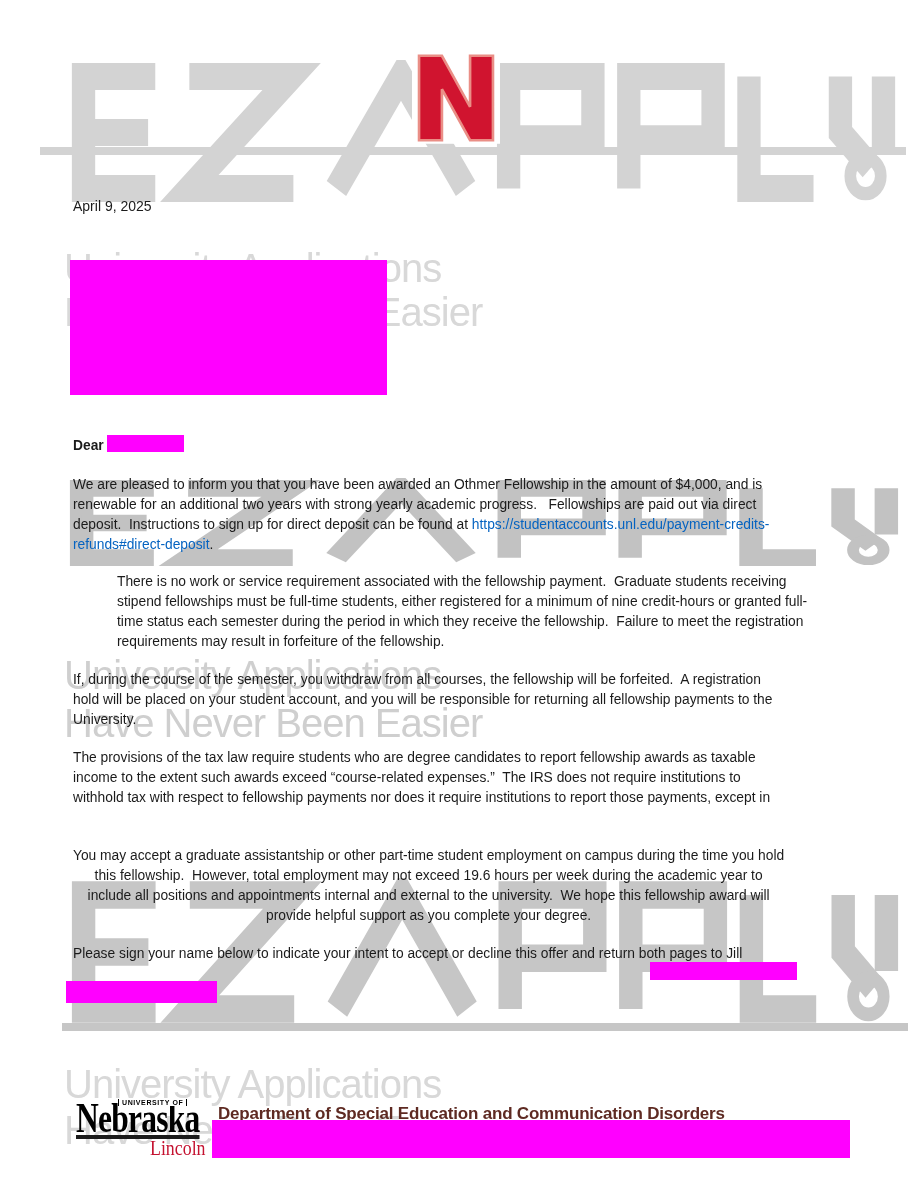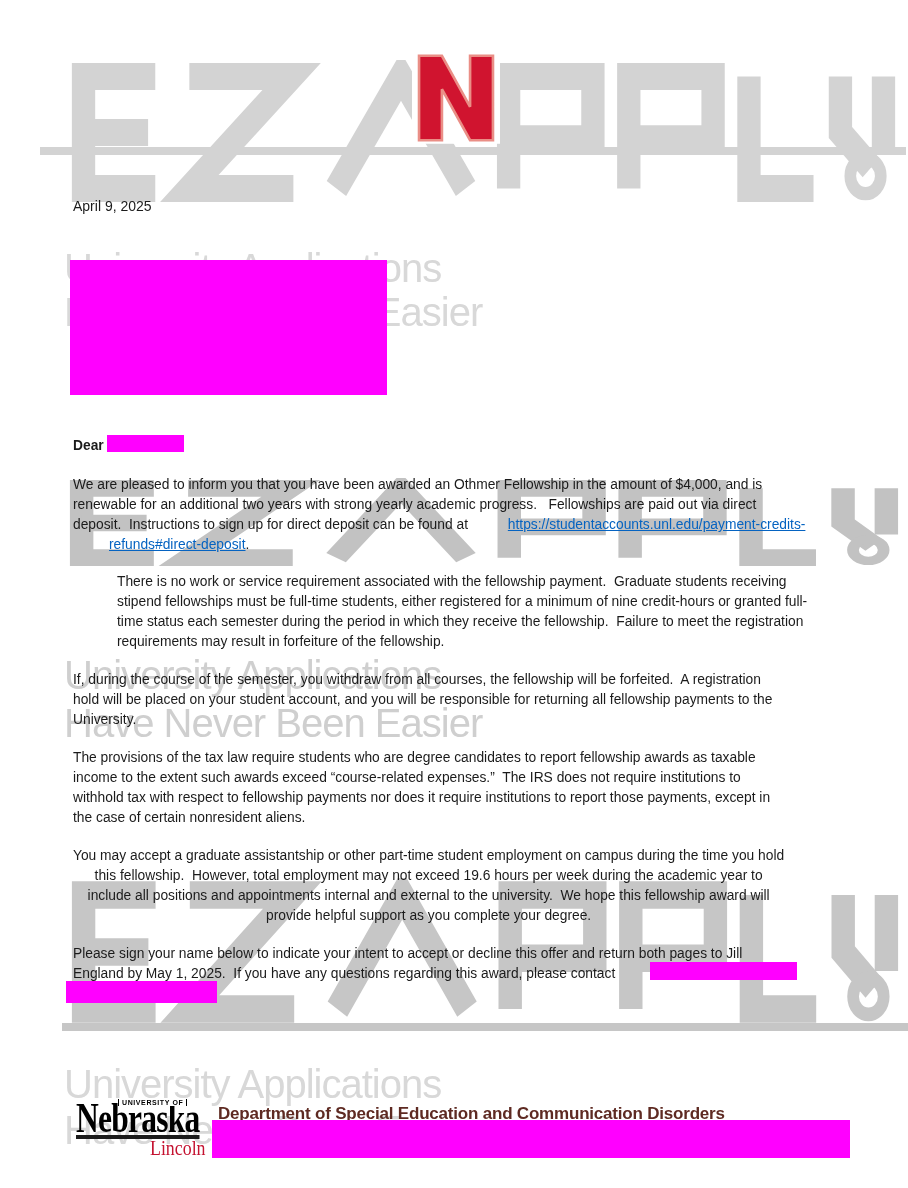--- a/index.html
+++ b/index.html
@@ -14,21 +14,21 @@
   .wm-tagline{position:absolute;z-index:1;font-size:40px;letter-spacing:-1px;
               color:#d8d8d8;font-weight:400;white-space:nowrap;}
 
   
   .n-logo{position:absolute;left:412px;top:52px;width:88px;height:92px;z-index:10;}
   .date{position:absolute;left:73px;top:198px;font-size:14px;z-index:10;white-space:pre;}
 
   
   .para{position:absolute;left:73px;z-index:10;}
   .tline{height:20px;line-height:20px;font-size:13.8px;white-space:pre;}
-  .lnk{color:#0563c1;text-decoration:underline;cursor:pointer;margin-left:36px;}
+  .lnk{color:#0563c1;cursor:pointer;}
 
   
   .redact{position:absolute;background:#ff00ff;z-index:30;}
 
   
   .footer-wordmark{position:absolute;left:76px;top:1098px;z-index:10;text-decoration:underline;}
   .nebraska{font-family:"Liberation Serif",serif;font-weight:700;font-size:42px;
             line-height:40px;color:#000;transform:scaleX(0.75);transform-origin:left top;
             white-space:nowrap;letter-spacing:-1px;}
   .university-of{position:absolute;left:42px;top:1px;font-size:7px;font-weight:700;
@@ -123,33 +123,31 @@
   <div class="para" style="top:670px;">
     <div class="tline">If, during the course of the semester, you withdraw from all courses, the fellowship will be forfeited.  A registration</div>
     <div class="tline">hold will be placed on your student account, and you will be responsible for returning all fellowship payments to the</div>
     <div class="tline">University.</div>
   </div>
 
   <div class="para" style="top:748px;">
     <div class="tline">The provisions of the tax law require students who are degree candidates to report fellowship awards as taxable</div>
     <div class="tline">income to the extent such awards exceed “course-related expenses.”  The IRS does not require institutions to</div>
     <div class="tline">withhold tax with respect to fellowship payments nor does it require institutions to report those payments, except in</div>
-    <div class="tline">the case of certain nonresident aliens.</div>
   </div>
 
   <div class="para" style="top:846px;text-align:center;">
     <div class="tline">You may accept a graduate assistantship or other part-time student employment on campus during the time you hold</div>
     <div class="tline">this fellowship.  However, total employment may not exceed 19.6 hours per week during the academic year to</div>
     <div class="tline">include all positions and appointments internal and external to the university.  We hope this fellowship award will</div>
     <div class="tline">provide helpful support as you complete your degree.</div>
   </div>
 
   <div class="para" style="top:944px;">
     <div class="tline">Please sign your name below to indicate your intent to accept or decline this offer and return both pages to Jill</div>
-    <div class="tline">England by May 1, 2025.  If you have any questions regarding this award, please contact </div>
   </div>
 
   <div class="redact" style="left: 70px; top: 260px; width: 317px; height: 135px; background: rgb(255, 0, 255);"></div>
   <div class="redact" style="left: 107px; top: 435px; width: 77px; height: 17px; background: rgb(255, 0, 255);"></div>
   <div class="redact" style="left: 650px; top: 962px; width: 147px; height: 18px; background: rgb(255, 0, 255);"></div>
   <div class="redact" style="left: 66px; top: 981px; width: 151px; height: 22px; background: rgb(255, 0, 255);"></div>
   <div class="redact" style="left: 212px; top: 1120px; width: 638px; height: 38px; background: rgb(255, 0, 255);"></div>
 
   <div class="footer-wordmark">
     <div class="nebraska">Nebraska</div>

